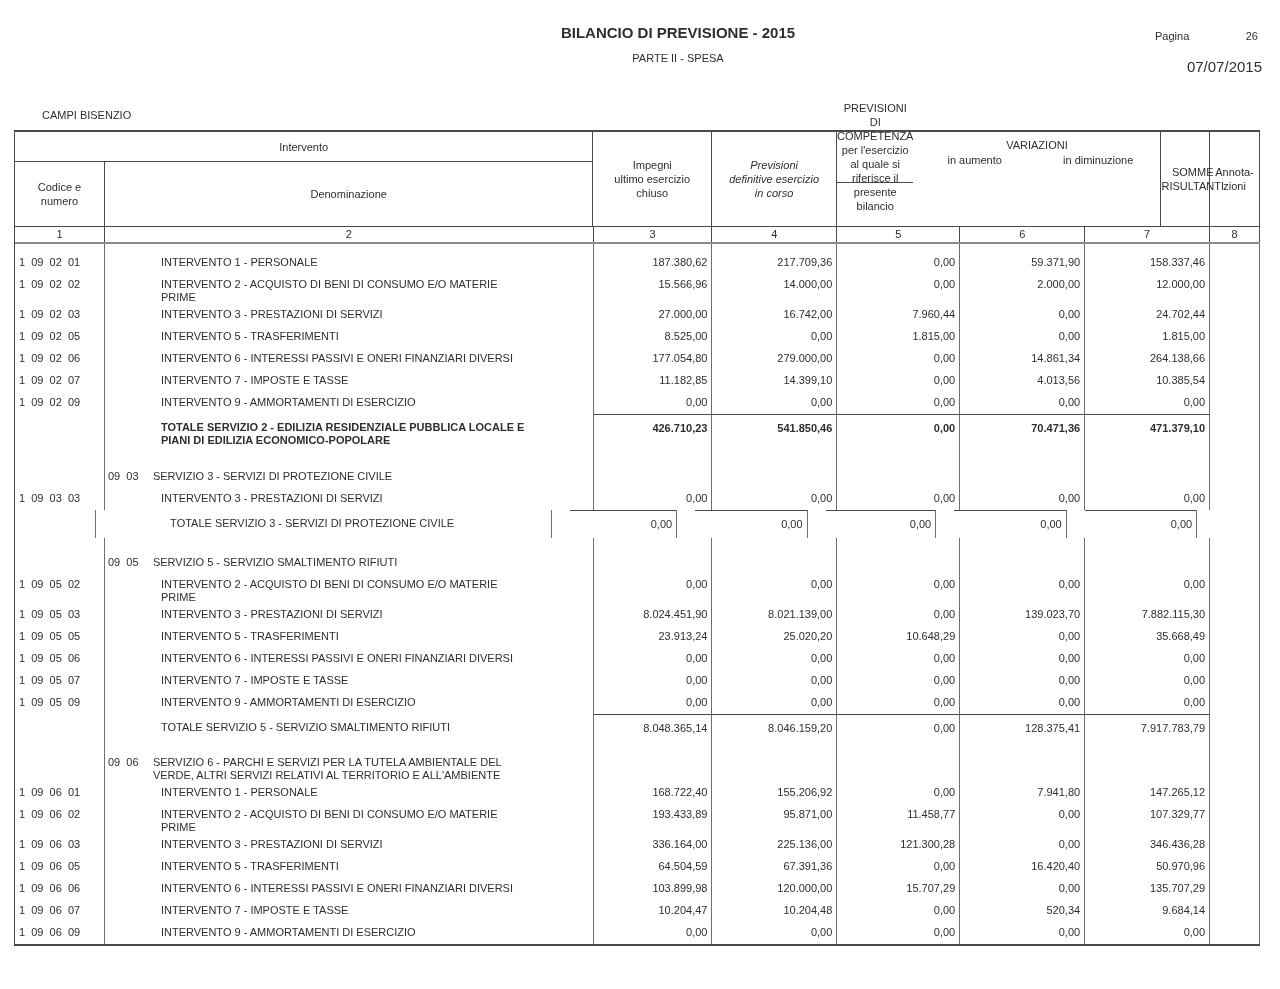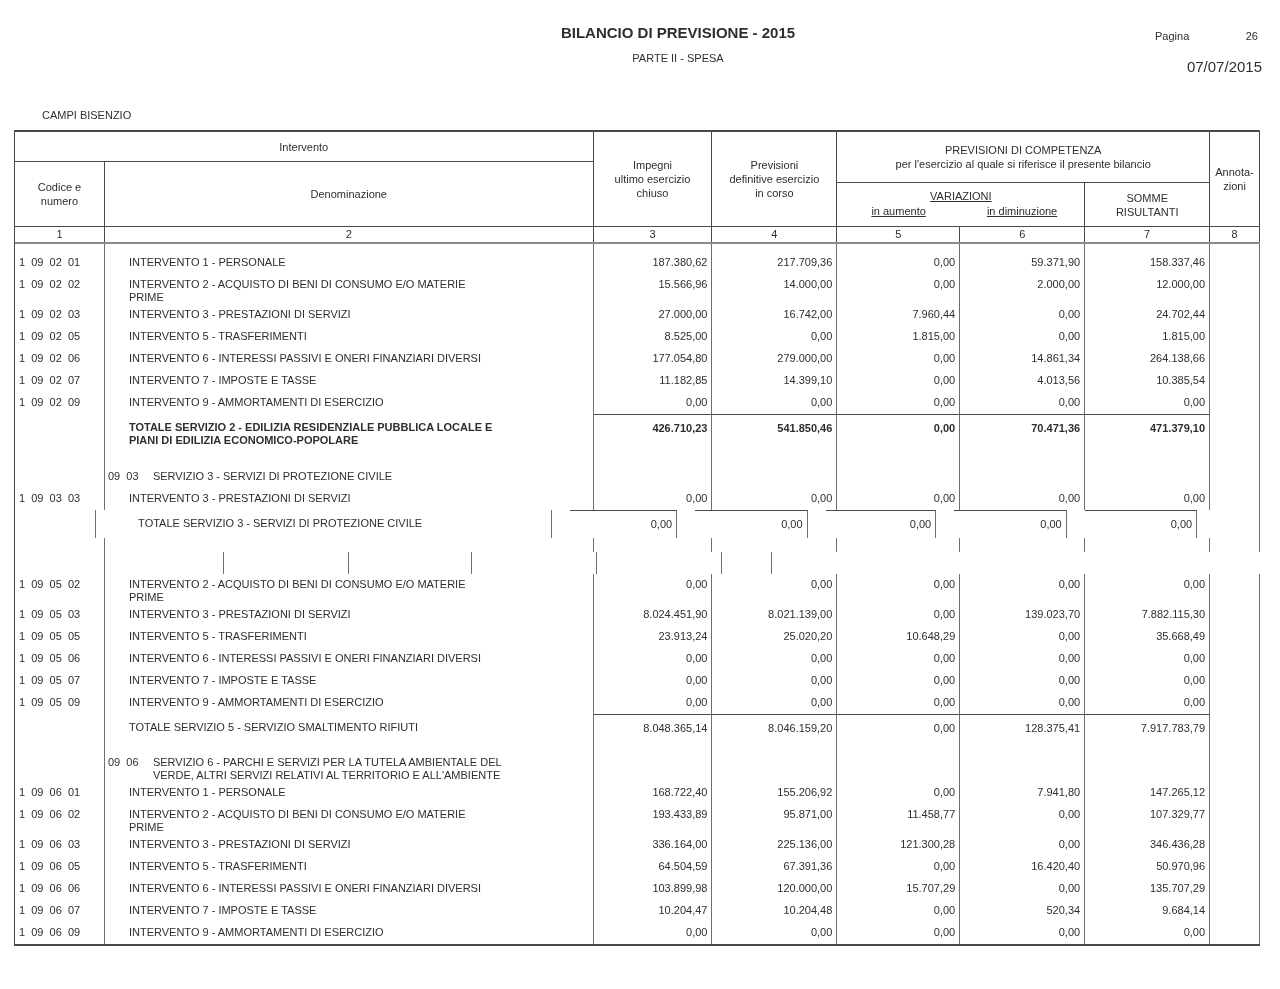--- a/index.html
+++ b/index.html
@@ -19,45 +19,45 @@
 
   
   .h-row1 { display:flex; height:94px; font-size:11px; }
   .hc { display:flex; align-items:center; justify-content:center; text-align:center; white-space:pre-line; line-height:14px; }
   .h-left { width:579px; border-right:1px solid #4a4a4a; display:flex; flex-direction:column; }
   .h-intervento { height:30px; border-bottom:1px solid #4a4a4a; display:flex; align-items:center; justify-content:center; }
   .h-sub { flex:1; display:flex; }
   .h-codice { width:90px; border-right:1px solid #4a4a4a; }
   .h-denom { flex:1; }
   .h-c3 { width:119px; border-right:1px solid #4a4a4a; }
-  .h-c4 { width:125px; border-right:1px solid #4a4a4a; }
-  .h-comp { width:373px; border-right:1px solid #4a4a4a; display:flex; flex-direction:column; }
+  .h-c4 { width:125px; border-right:1px solid #4a4a4a;font-style:italic; }
+  .h-comp { width:373px; border-right:1px solid #4a4a4a; display:flex; flex-direction:row; }
   .h-comp-top { height:51px; border-bottom:1px solid #4a4a4a; }
   .h-comp-bot { flex:1; display:flex; }
-  .h-var { width:248px; border-right:1px solid #4a4a4a; text-align:center; padding-top:6px; line-height:15px;text-decoration:underline; }
+  .h-var { width:248px; border-right:1px solid #4a4a4a; text-align:center; padding-top:6px; line-height:15px; }
   .h-var-sub { display:flex; }
   .h-var-sub span:first-child { width:123px; text-align:center; }
   .h-var-sub span:last-child  { width:125px; text-align:center; }
   .h-somme { flex:1; }
   .h-c8 { width:50px; border-right:1px solid #4a4a4a; }
 
   
   .h-nums { display:flex; height:18px; border-top:1px solid #4a4a4a; border-bottom:2px solid #8a8a8a; font-size:11px; }
   .n { border-right:1px solid #4a4a4a; text-align:center; line-height:15px; }
   .n1{width:90px}.n2{width:489px}.n3{width:119px}.n4{width:125px}.n5{width:123px}.n6{width:125px}.n7{width:125px}.n8{width:50px}
 
   
   .tbody { font-size:11px; }
   .row { display:flex; min-height:22px; }
   .row.spacer { min-height:0; }
   .c { border-right:1px solid #6e6e6e; padding-top:4px; overflow:hidden; }
   .c1 { width:90px; white-space:pre; padding-left:4px; }
   .c2 { width:489px; display:flex; align-items:flex-start; }
   .lbl { white-space:pre-line; line-height:13px; }
-  .ind { margin-left:24px; max-width:435px; }
+  .ind { margin-left:56px; max-width:435px; }
   .seccode { width:45px; margin-left:3px; white-space:pre; flex:none; line-height:13px; }
   .v { text-align:right; padding-right:4px; }
   .c3{width:119px}.c4{width:125px}.c5{width:123px}.c6{width:125px}.c7{width:125px}
   .c8 { width:50px; }
   .row.total .tl { border-top:1px solid #4a4a4a; }
   .row.total .c { padding-top:7px; }
 </style>
 </head>
 <body>
 
@@ -280,20 +280,24 @@
           <div class="c c2"></div>
           <div class="c v c3"></div>
           <div class="c v c4"></div>
           <div class="c v c5"></div>
           <div class="c v c6"></div>
           <div class="c v c7"></div>
           <div class="c c8"></div>
         </div>
         <div class="row section">
           <div class="c c1"></div>
+          <div class="c c2">
+            <div class="seccode">09  05</div>
+            <div class="lbl">SERVIZIO 5 - SERVIZIO SMALTIMENTO RIFIUTI</div>
+          </div>
           <div class="c v c3"></div>
           <div class="c v c4"></div>
           <div class="c v c5"></div>
           <div class="c v c6"></div>
           <div class="c v c7"></div>
           <div class="c c8"></div>
         </div>
         <div class="row data">
           <div class="c c1">1  09  05  02</div>
           <div class="c c2">

